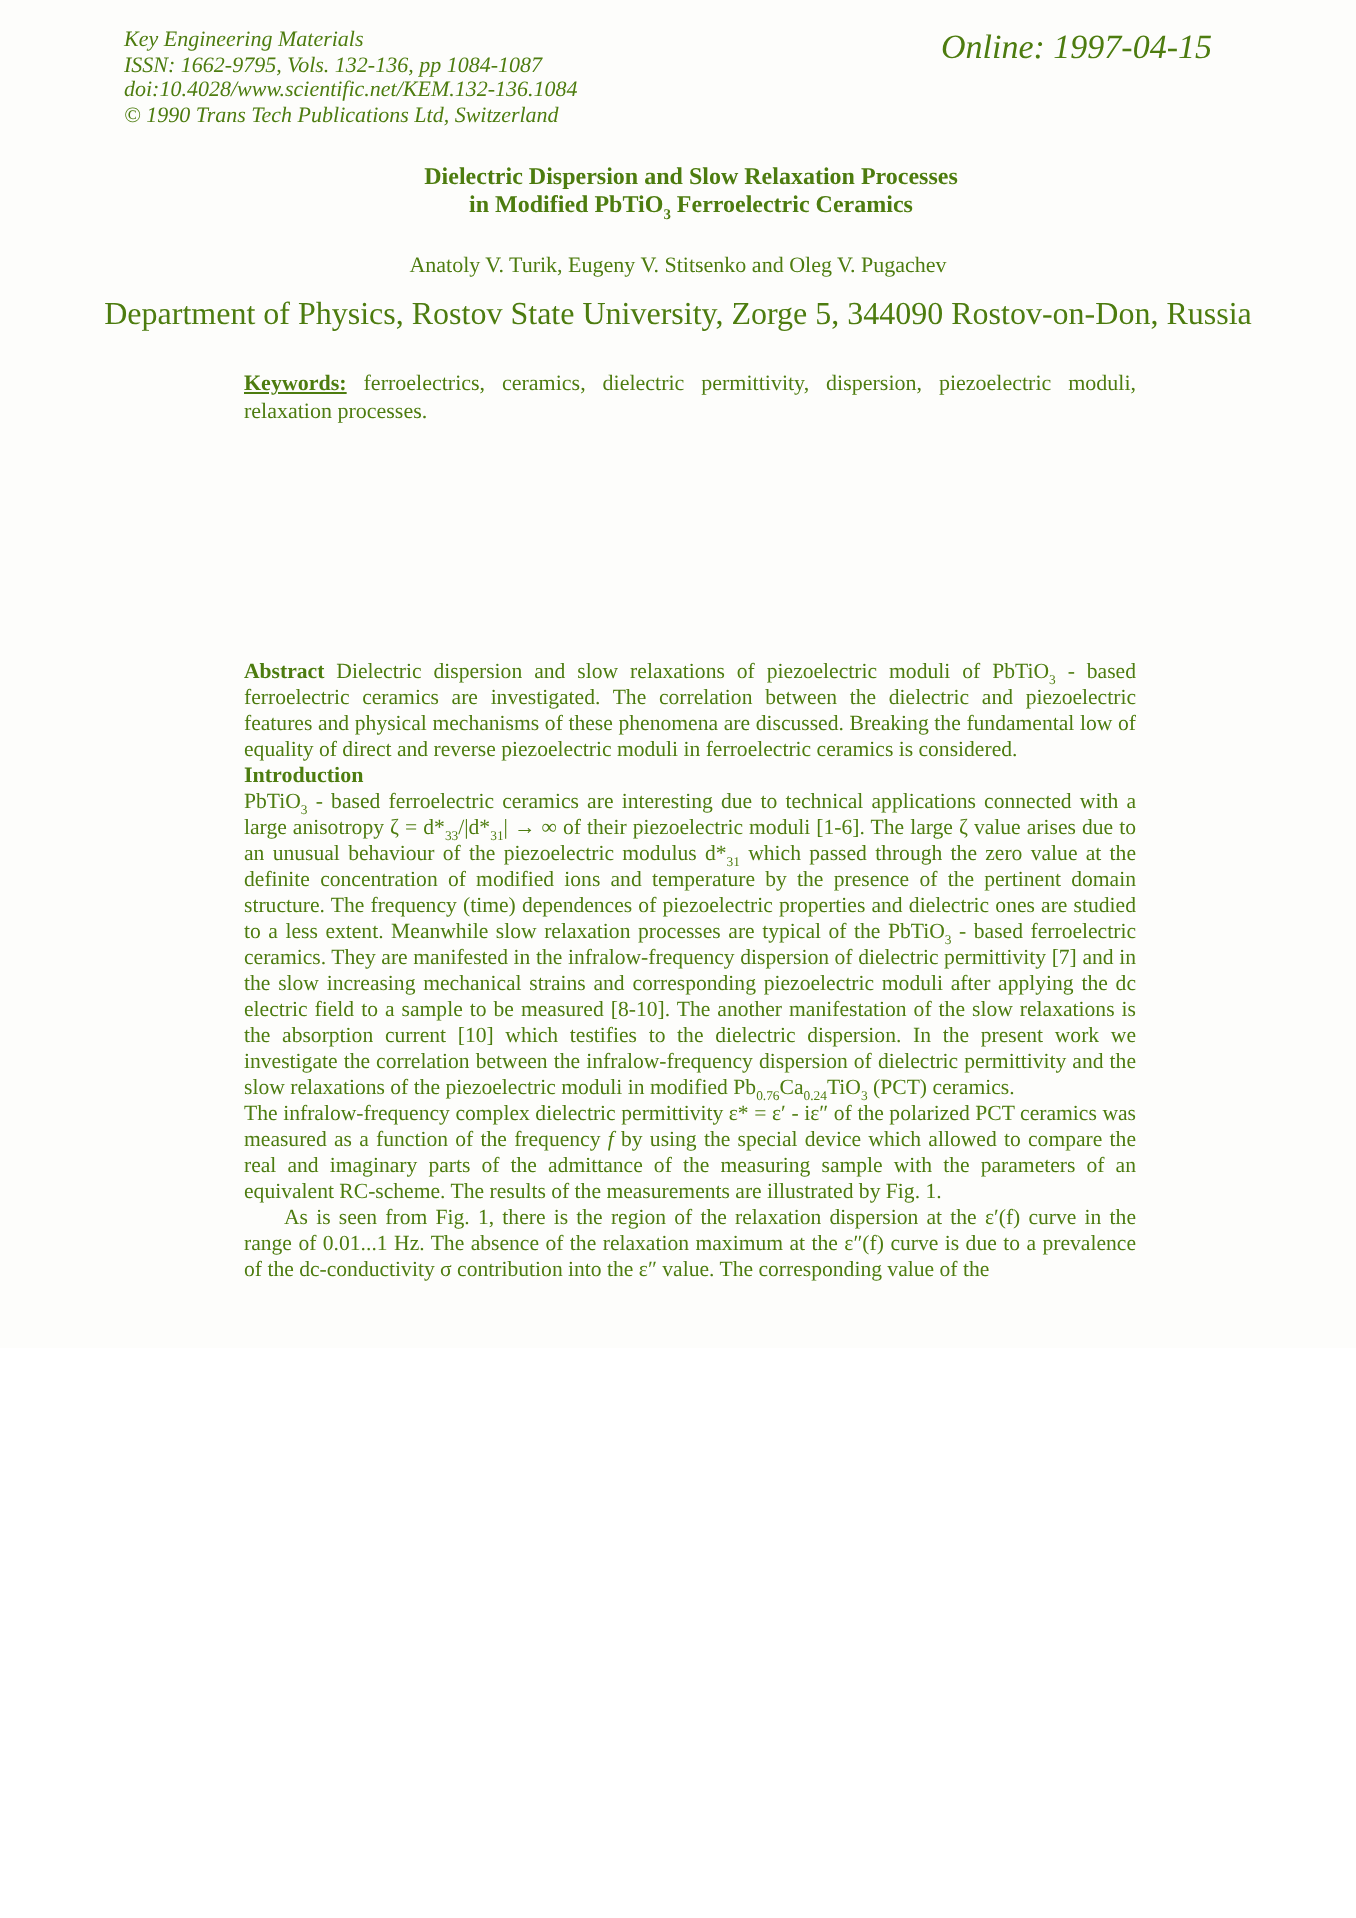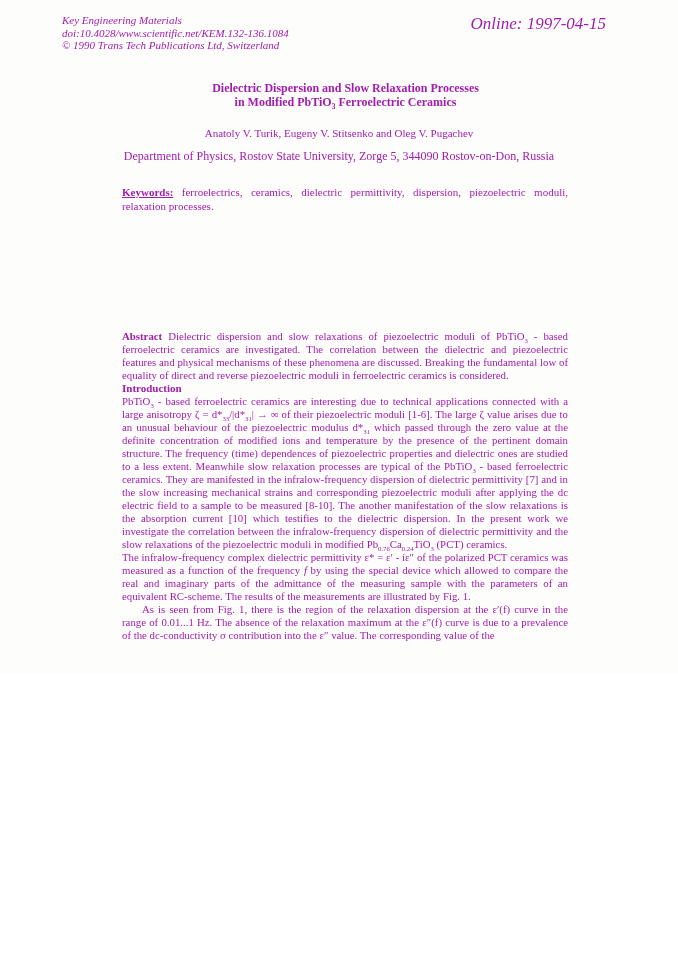--- a/index.html
+++ b/index.html
@@ -4,21 +4,21 @@
 <style>
   html, body { margin: 0; padding: 0; }
   body { background: #ffffff; }
   .page {
     position: relative;
     width: 678px;
     height: 674px;
     background: #fdfdfb;
     overflow: hidden;
     font-family: "Liberation Serif", "DejaVu Serif", serif;
-    color: #a21caf;
+    color: #4d7c0f;
   }
   .hdr {
     position: absolute;
     left: 62px;
     top: 14px;
     font-style: italic;
     font-size: 11px;
     line-height: 12.6px;
   }
   .hdr-right {
@@ -43,21 +43,21 @@
     left: 0; right: 0;
     top: 127px;
     text-align: center;
     font-size: 11px;
   }
   .affiliation {
     position: absolute;
     left: 0; right: 0;
     top: 149px;
     text-align: center;
-    font-size: 12px;
+    font-size: 16px;
   }
   .keywords {
     position: absolute;
     left: 122px;
     width: 446px;
     top: 186px;
     font-size: 11px;
     line-height: 13.5px;
     text-align: justify;
   }
@@ -85,20 +85,21 @@
   .indent { text-indent: 20px; }
   sub { font-size: 0.62em; line-height: 0; }
 </style>
 </head>
 <body>
 
 <div class="page">
 
   <div class="hdr">
     <div>Key Engineering Materials</div>
+    <div>ISSN: 1662-9795, Vols. 132-136, pp 1084-1087</div>
     <div>doi:10.4028/www.scientific.net/KEM.132-136.1084</div>
     <div>© 1990 Trans Tech Publications Ltd, Switzerland</div>
   </div>
 
   <div class="hdr-right">Online: 1997-04-15</div>
 
   <div class="title">
     <div>Dielectric Dispersion and Slow Relaxation Processes</div>
     <div>in Modified PbTiO<sub>3</sub> Ferroelectric Ceramics</div>
   </div>

